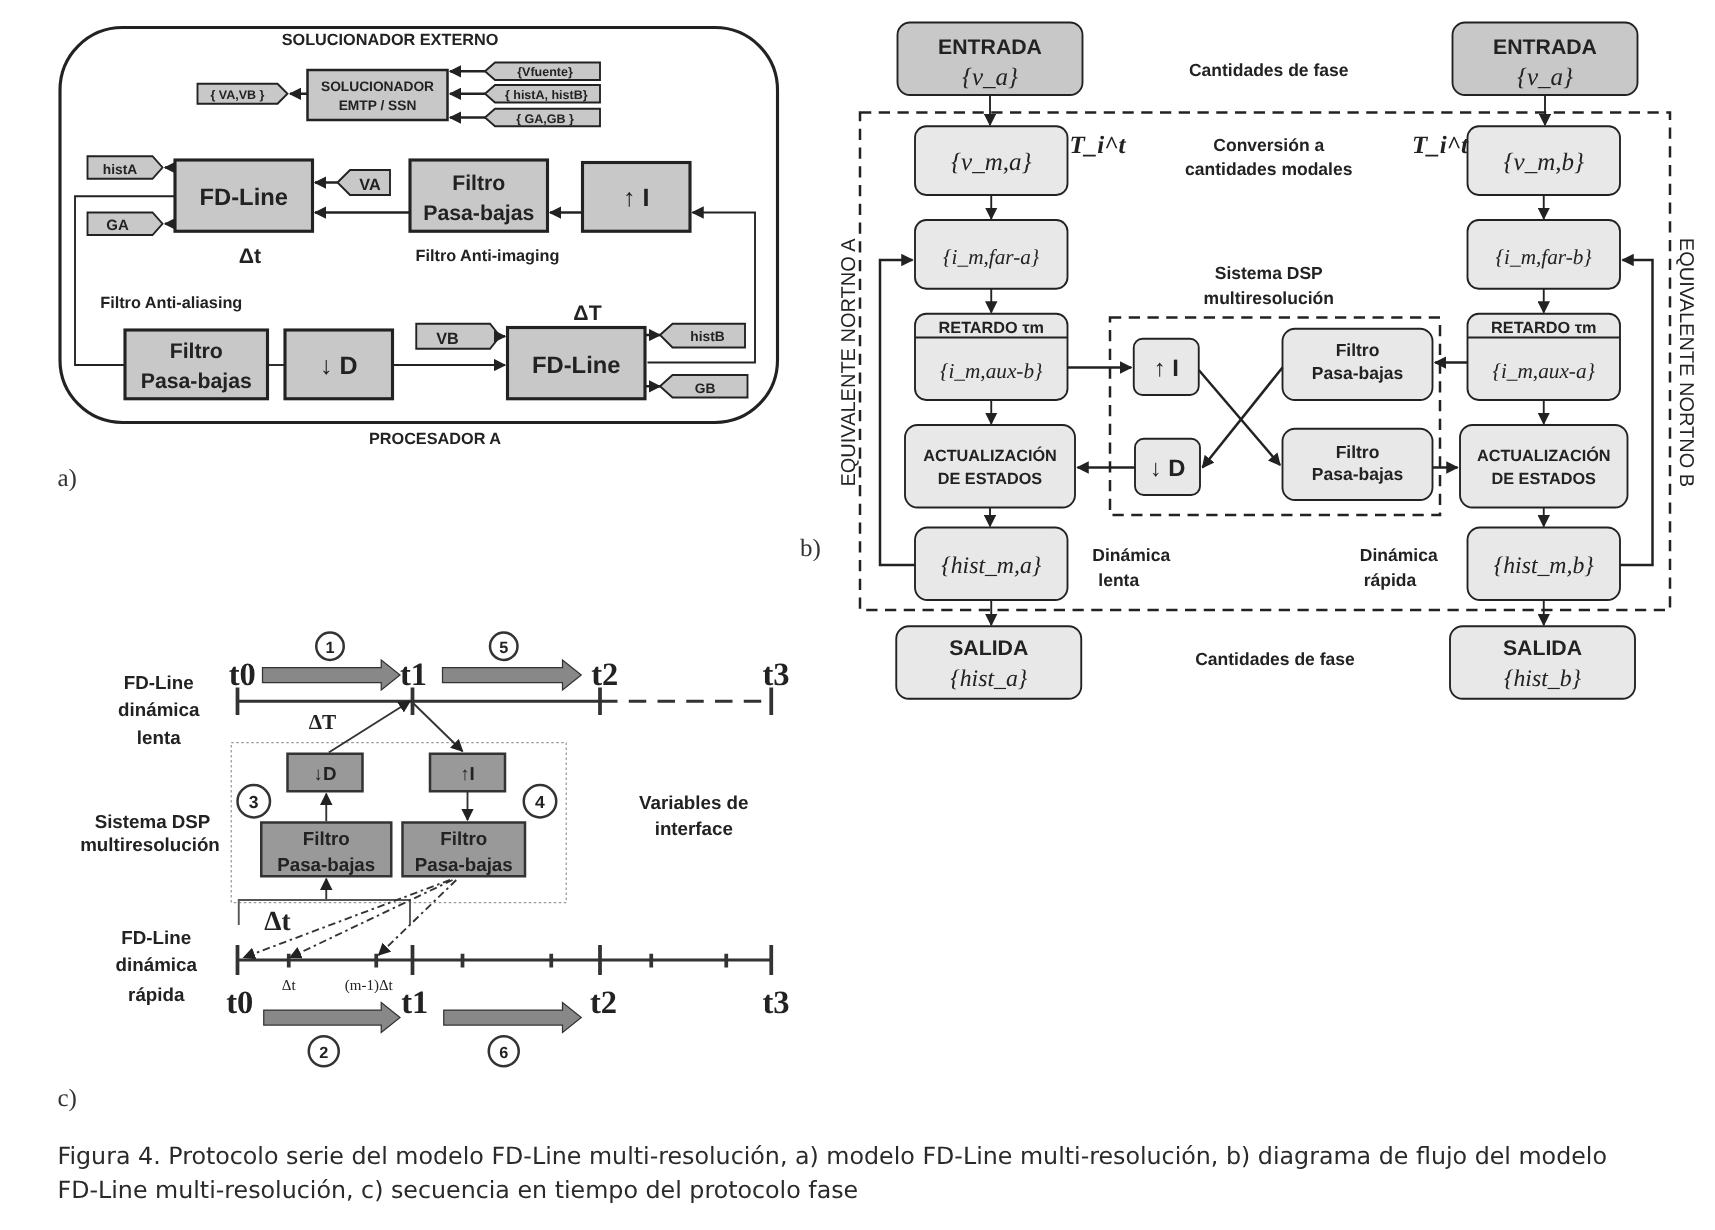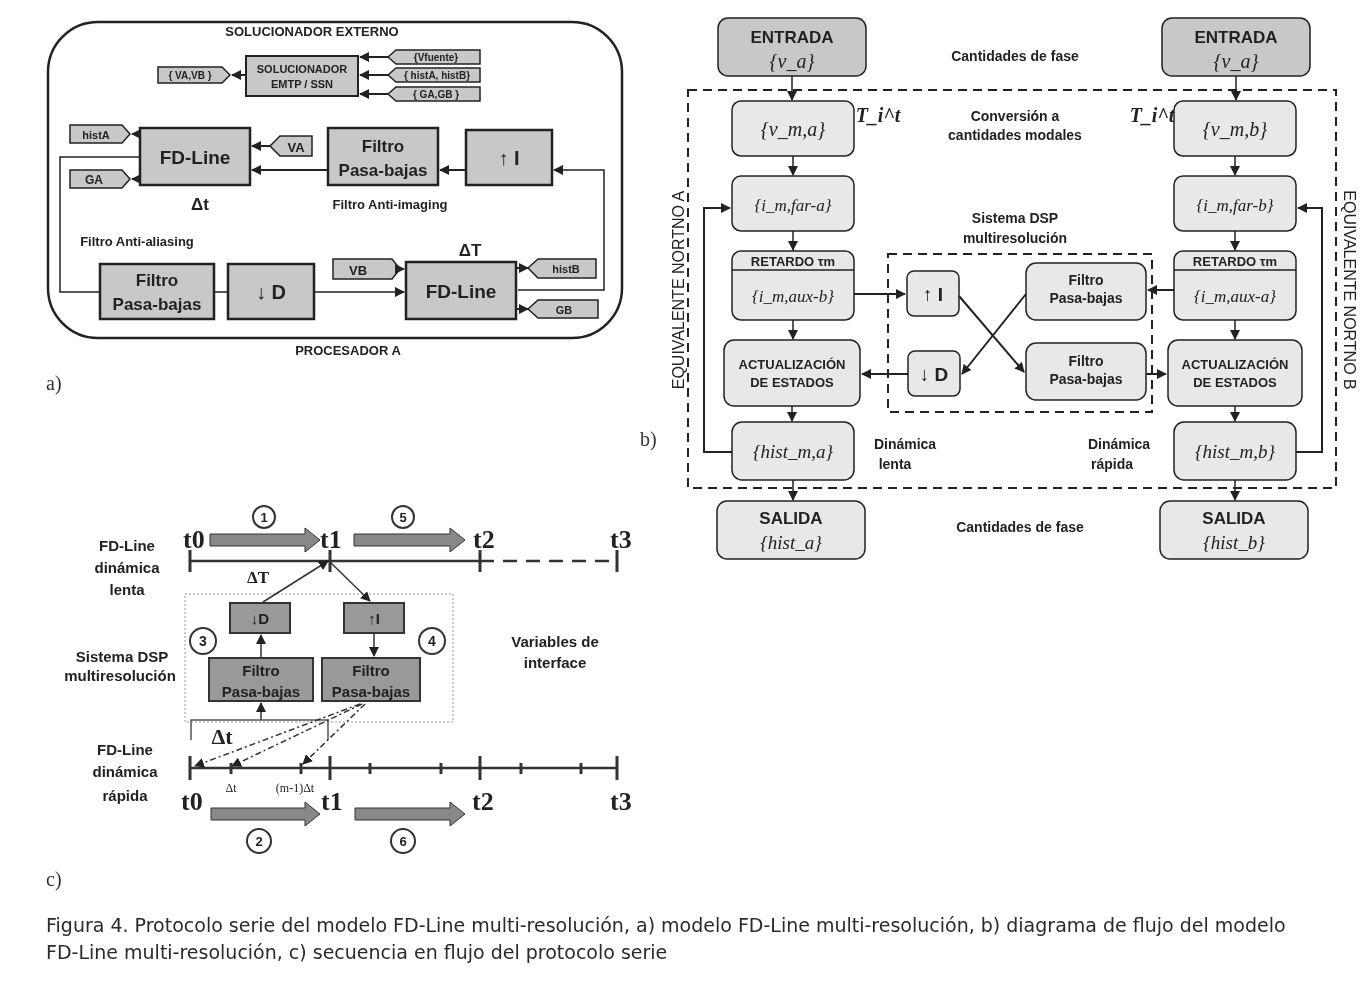--- a/index.html
+++ b/index.html
@@ -285,14 +285,14 @@
     <text x="403" y="846" text-anchor="middle" class="b" font-size="13">6</text>
   </g>
 </svg>
 
 <div class="panel-label" style="left:46px; top:372px;">a)</div>
 <div class="panel-label" style="left:640px; top:428px;">b)</div>
 <div class="panel-label" style="left:46px; top:868px;">c)</div>
 
 <div class="caption">
   <div>Figura 4.  Protocolo serie del modelo FD-Line multi-resolución, a) modelo FD-Line multi-resolución, b) diagrama de flujo del modelo</div>
-  <div>FD-Line multi-resolución, c) secuencia en flujo del protocolo serie</div>
+  <div>FD-Line multi-resolución, c) secuencia en tiempo del protocolo fase</div>
 </div>
 
 </body></html>

